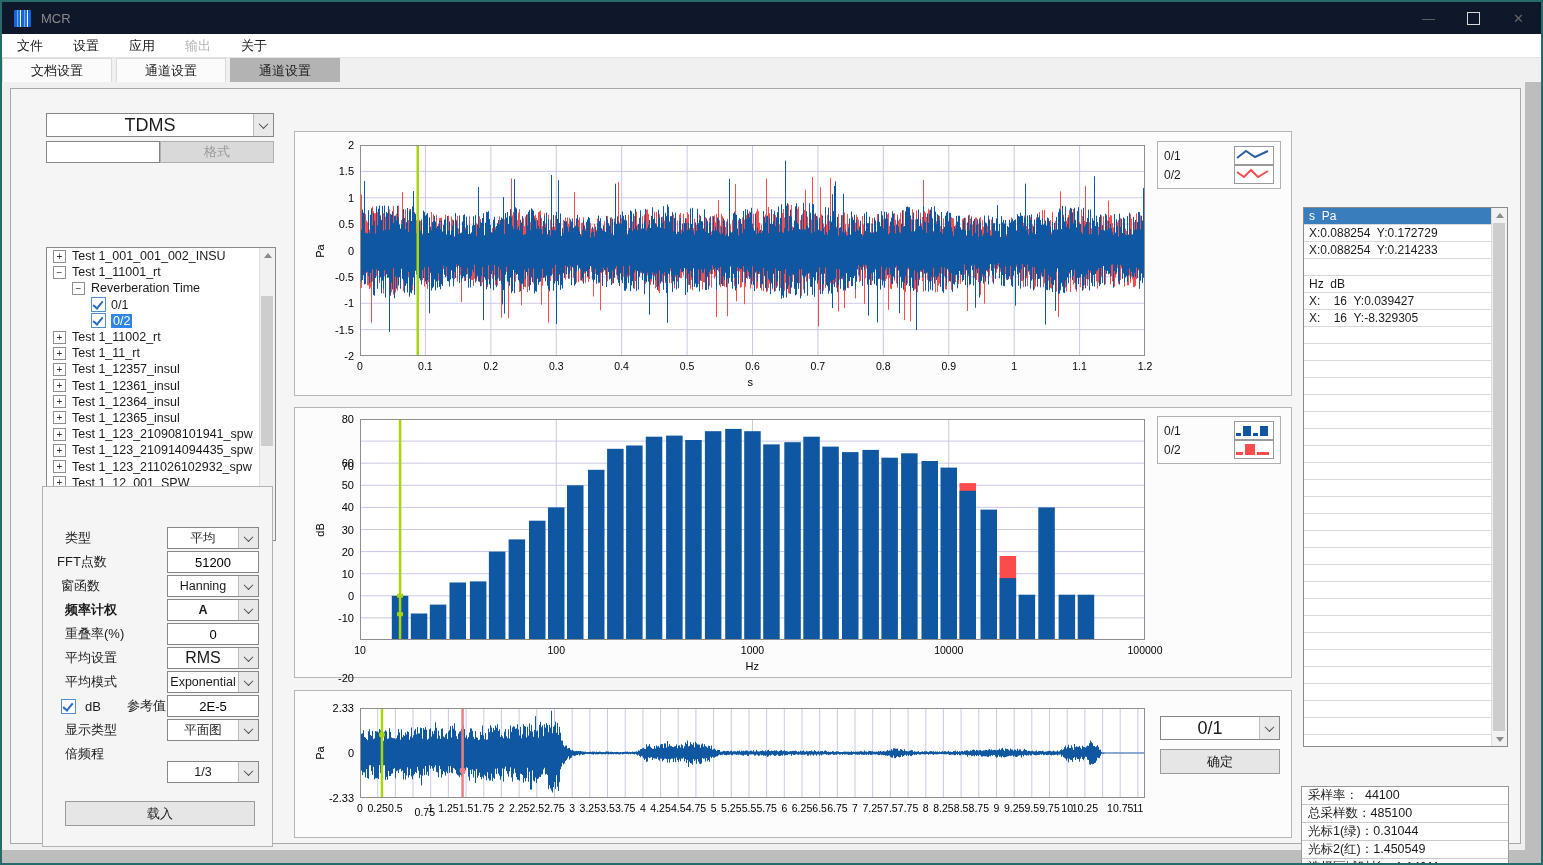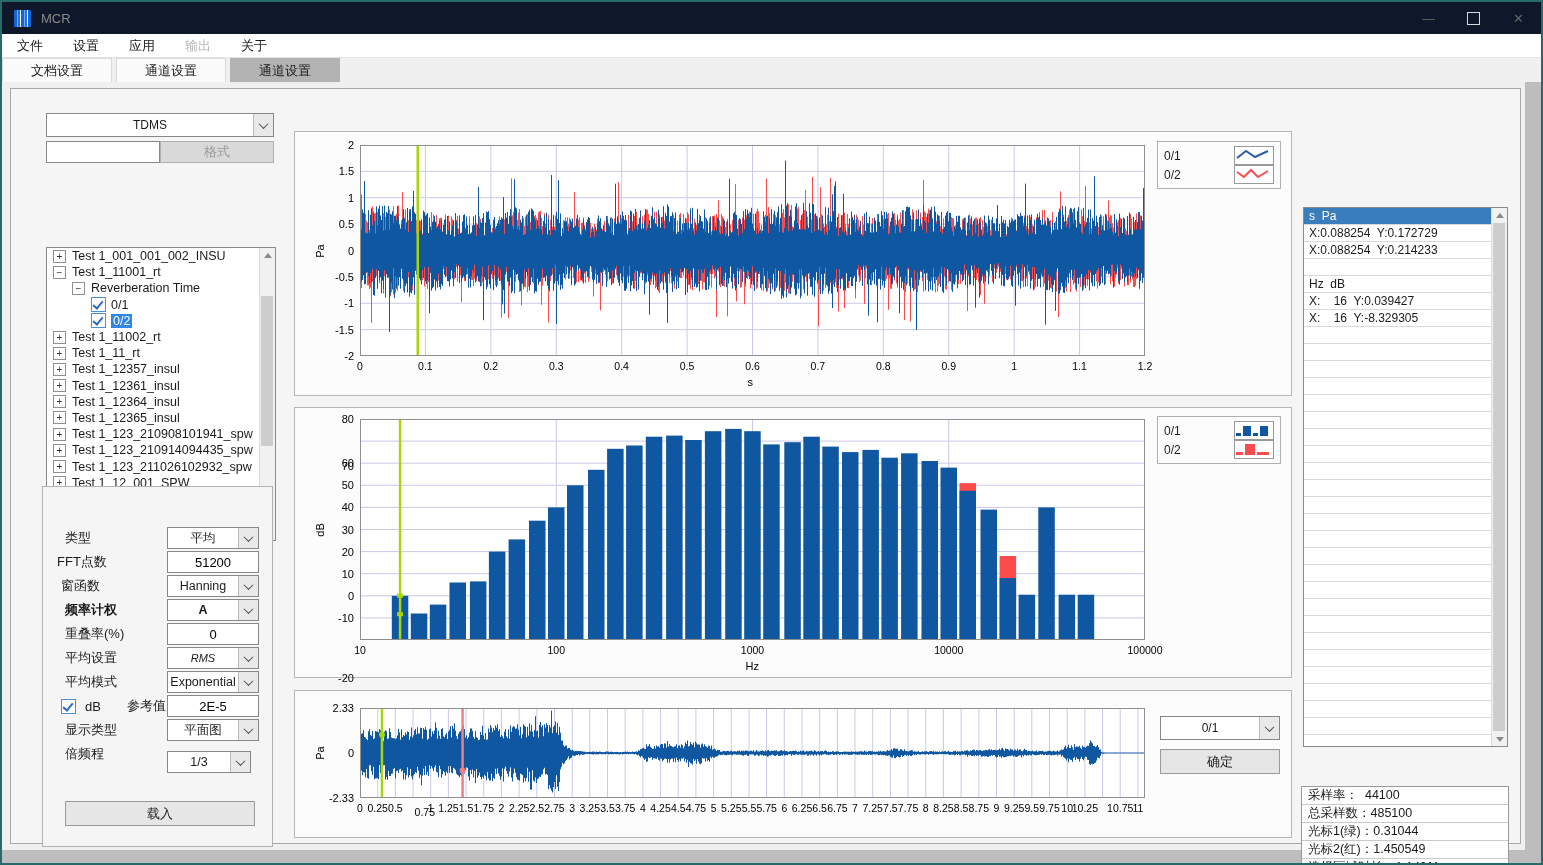--- a/index.html
+++ b/index.html
@@ -16,21 +16,21 @@
   .menubar{position:absolute;left:2px;top:34px;right:2px;height:23px;background:#ffffff;border-bottom:1px solid #e3e3e3;display:flex;align-items:center;font-size:13px;}
   .menu-item{padding:0 15px;line-height:22px;}
   .menu-item.disabled{color:#b5b5b5;}
   .tabbar{position:absolute;left:2px;top:58px;right:2px;height:24px;background:#f0f0f0;display:flex;}
   .tab{width:108px;height:23px;line-height:23px;text-align:center;background:#fbfbfb;border:1px solid #dadada;border-bottom:none;margin-right:4px;font-size:13px;}
   .tab.active{background:#b3b3b3;border-color:#b3b3b3;}
   .content{position:absolute;left:2px;top:82px;width:1523px;height:768px;background:#f0f0f0;}
   .mainpanel{position:absolute;left:8px;top:6px;width:1509px;height:754px;background:#f5f5f5;border:1px solid #a8a8a8;}
   
   .combo{display:flex;background:#fff;border:1px solid #878787;box-sizing:border-box;align-items:stretch;}
-  .combo .val{flex:1;text-align:center;line-height:20px;font-size:12px;overflow:hidden;}
+  .combo .val{flex:1;text-align:center;line-height:20px;font-size:18px;overflow:hidden;}
   .chev{width:19px;border-left:1px solid #bdbdbd;background:#e9e9e9;display:flex;align-items:center;justify-content:center;}
   .chev::after{content:'';width:6px;height:6px;border-right:1.6px solid #4d4d4d;border-bottom:1.6px solid #4d4d4d;transform:rotate(45deg) translate(-1px,-1px);}
   .txtinput{background:#fff;border:1px solid #878787;box-sizing:border-box;text-align:center;font-size:13px;font-family:inherit;padding:0;}
   .btn{background:#e6e6e6;border:1px solid #9a9a9a;box-sizing:border-box;text-align:center;font-size:13px;}
   .btn.disabled{background:#d9d9d9;color:#9b9b9b;border-color:#b0b0b0;}
   
   .tree{position:absolute;left:35px;top:158px;width:228px;height:292px;background:#fff;border:1px solid #8a8a8a;overflow:hidden;}
   .tree-row{height:16.2px;display:flex;align-items:center;white-space:nowrap;font-size:12.5px;}
   .expander{width:11px;height:11px;border:1px solid #8f8f8f;background:#fff;display:inline-flex;align-items:center;justify-content:center;font-size:10px;line-height:9px;color:#333;flex:none;margin-right:6px;}
   .cbx{width:13px;height:13px;border:1px solid #4f8fd0;background:#fff;position:relative;flex:none;margin-right:5px;}
@@ -208,21 +208,21 @@
             <div class="chev"></div>
           </div>
         </div>
         <div class="frow" style="left: 0px; top: 136px; width: 229px;">
           <span class="flabel" style="margin-left:22px;">重叠率(%)</span>
           <input class="txtinput" style="position: absolute; left: 124px; top: 0px; width: 92px; height: 22px;" value="0">
         </div>
         <div class="frow" style="left: 0px; top: 160px; width: 229px;">
           <span class="flabel" style="margin-left:22px;">平均设置</span>
           <div class="combo" style="position:absolute;left:124px;top:0;width:92px;height:22px;">
-            <div class="val" style="line-height:20px;font-size:11px;font-style:italic;">RMS</div>
+            <div class="val" style="line-height:20px;font-size:16px;">RMS</div>
             <div class="chev"></div>
           </div>
         </div>
         <div class="frow" style="left: 0px; top: 184px; width: 229px;">
           <span class="flabel" style="margin-left:22px;">平均模式</span>
           <div class="combo" style="position:absolute;left:124px;top:0;width:92px;height:22px;">
             <div class="val" style="line-height:20px;font-size:12.5px;">Exponential</div>
             <div class="chev"></div>
           </div>
         </div>
@@ -234,21 +234,21 @@
         </div>
         <div class="frow" style="left: 0px; top: 232px; width: 229px;">
           <span class="flabel" style="margin-left:22px;">显示类型</span>
           <div class="combo" style="position:absolute;left:124px;top:0;width:92px;height:22px;">
             <div class="val" style="line-height:20px;font-size:12.5px;">平面图</div>
             <div class="chev"></div>
           </div>
         </div>
         <div class="frow" style="left: 0px; top: 256px; width: 229px;">
           <span class="flabel" style="margin-left:22px;">倍频程</span>
-          <div class="combo" style="position:absolute;left:124px;top:8px;width:84px;height:22px;justify-content:flex-end;">
+          <div class="combo" style="position:absolute;left:124px;top:18px;width:92px;height:22px;justify-content:flex-end;">
             <div class="val" style="line-height:20px;font-size:12.5px;">1/3</div>
             <div class="chev"></div>
           </div>
         </div>
       </div>
 
     <div class="chartbox" id="box-top" style="left:283px;top:42px;width:996px;height:263px;">
         <div class="plotwrap" style="left: 65px; top: 13px; width: 785px; height: 211px;">
           <svg width="785" height="211" style="background:#fff;display:block;">
             <line x1="65.41666666666667" y1="0" x2="65.41666666666667" y2="211" stroke="#c9c9ea"></line>

